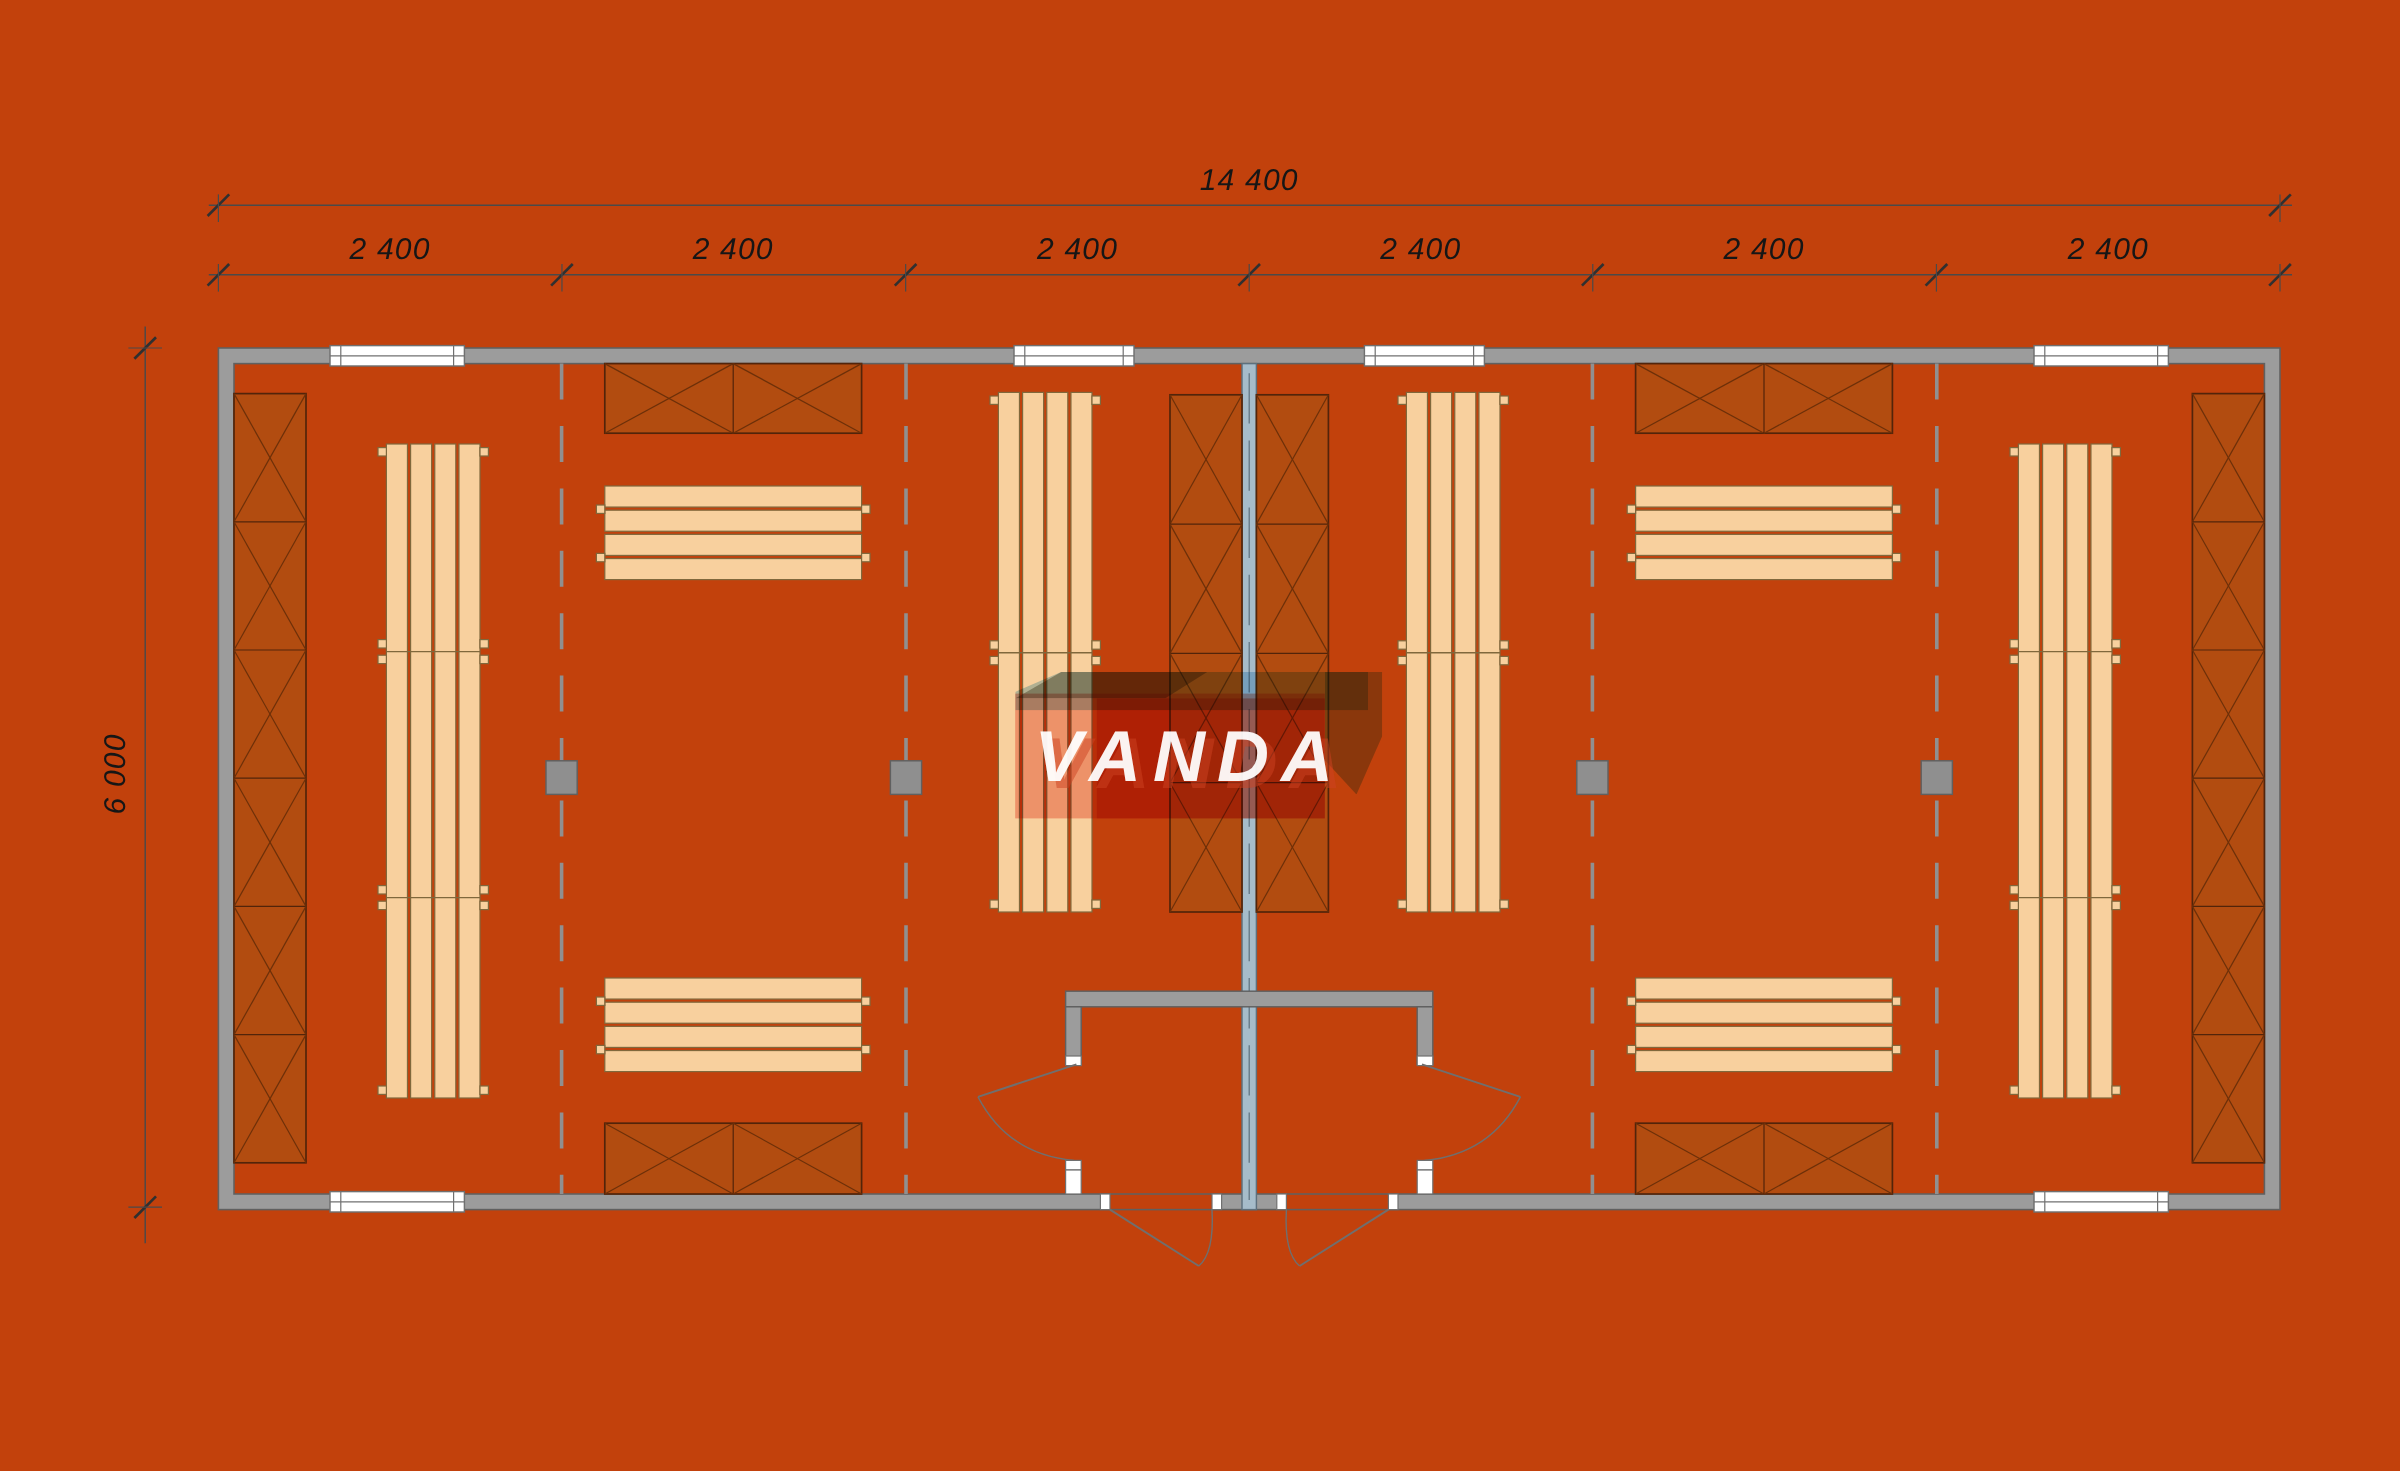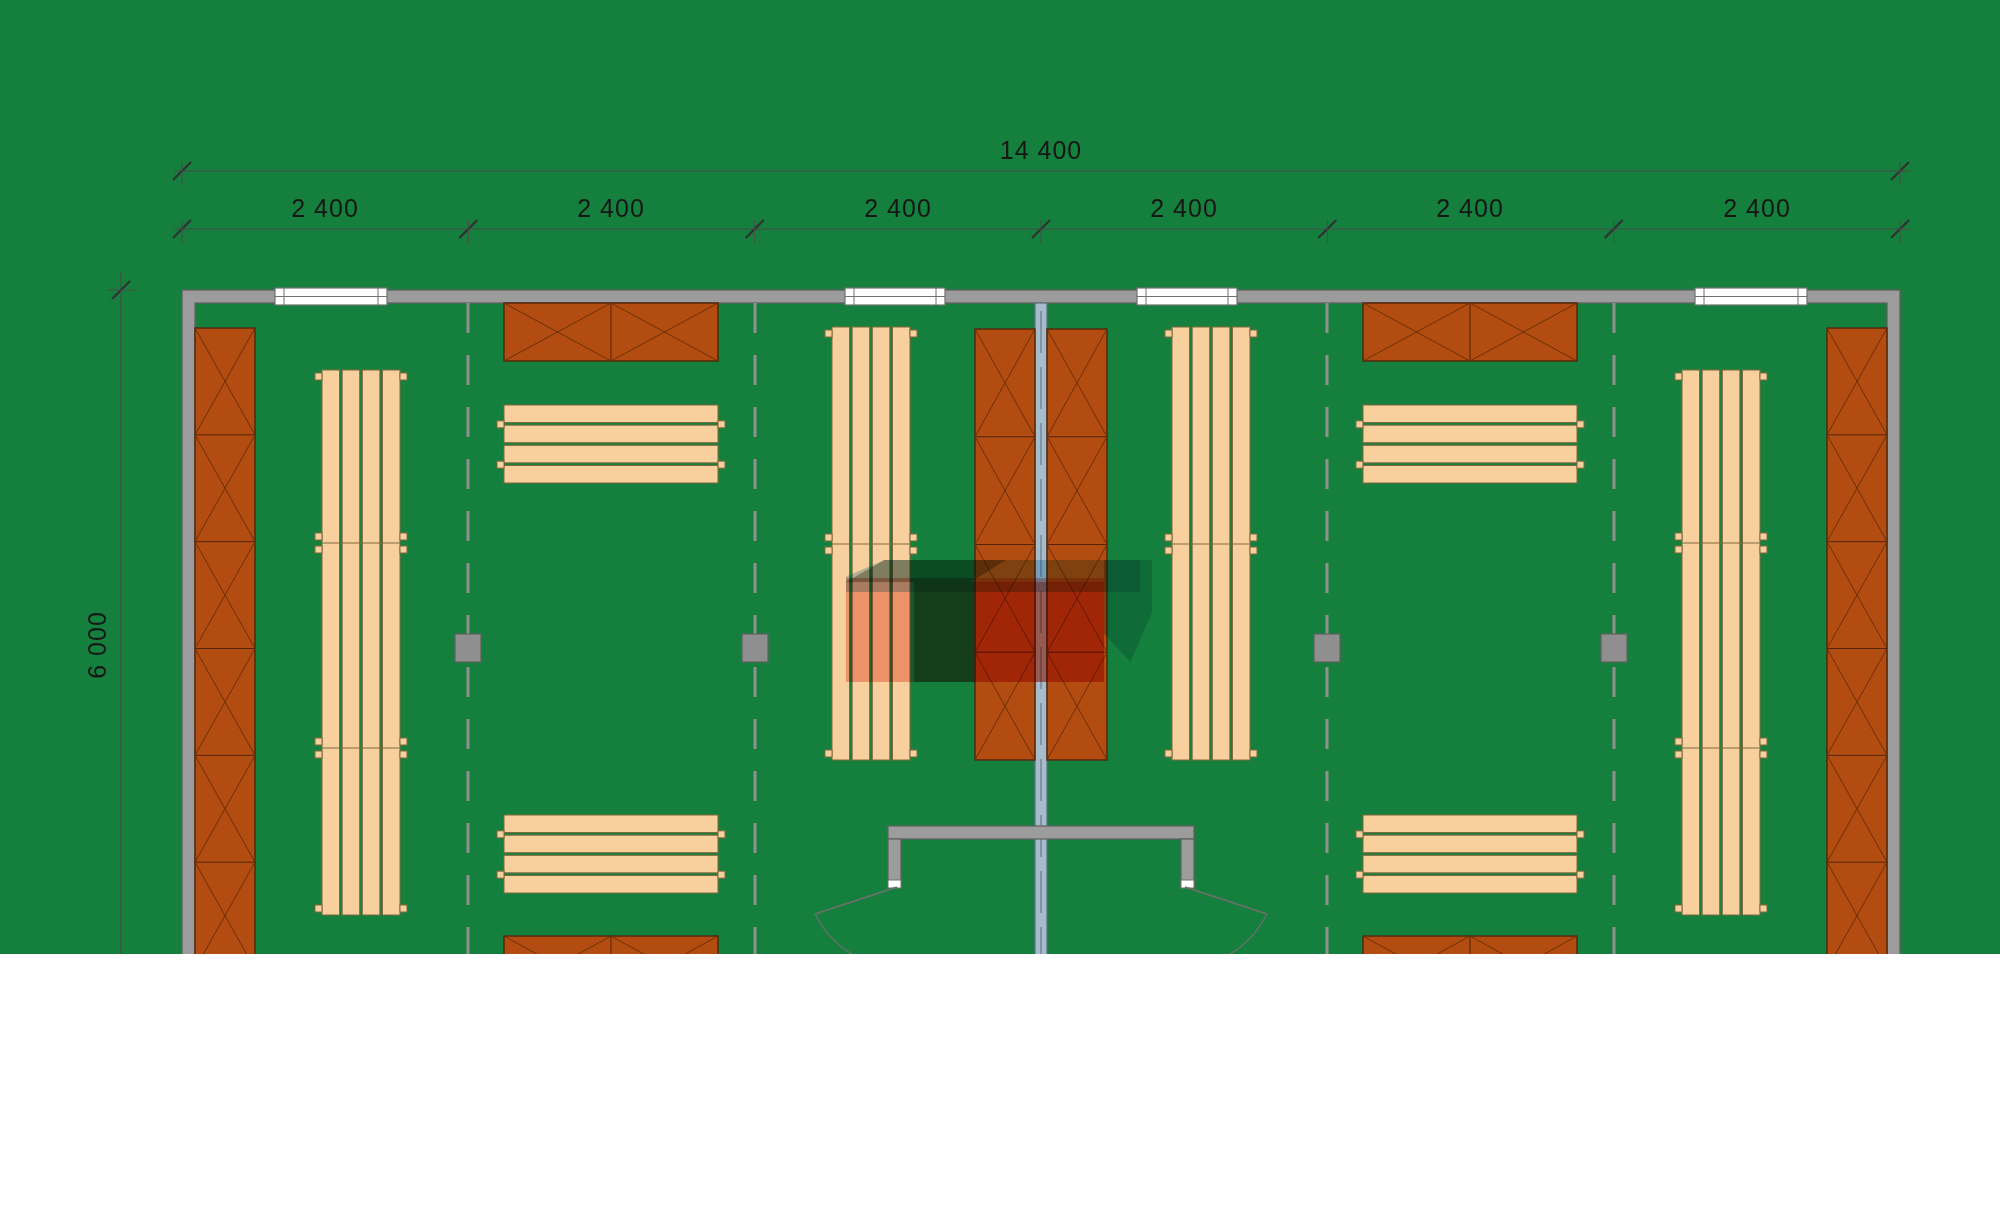--- a/index.html
+++ b/index.html
@@ -1,18 +1,18 @@
 <!DOCTYPE html>
 <html><head>
 <meta charset="utf-8">
 <style>
   html,body{margin:0;padding:0;background:#ffffff;}
   #root{
-    position:relative;width:2000px;height:954px;background:#15803d;
-    font-family:"Liberation Sans",sans-serif;overflow:hidden;
+    position:relative;width:2000px;height:1226px;background:#c2410c;
+    font-family:"Liberation Sans",sans-serif;overflow:hidden;font-style:italic;
   }
   #plan-svg{position:absolute;left:0;top:0;}
   .dim-label{
     position:absolute;transform:translate(-50%,0);
     font-size:25px;letter-spacing:1px;color:#161616;white-space:nowrap;
     font-family:"Liberation Sans",sans-serif;
   }
   .dim-label.vertical{
     transform:translate(-50%,-50%) rotate(-90deg);
   }
@@ -335,14 +335,15 @@
   <div class="dim-label" style="left:1757px;top:194px;">2 400</div>
 
   <div class="dim-label vertical" style="left:97px;top:645px;">6 000</div>
 
   <div id="watermark">
     <div class="wm-shape" id="wm-blue-bar"></div>
     <div class="wm-shape" id="wm-olive-face"></div>
     <div class="wm-shape" id="wm-pink-body"></div>
     <div class="wm-shape" id="wm-red-body"></div>
     <div class="wm-shape" id="wm-blue-arrow"></div>
+    <div id="wm-text">VANDA</div>
   </div>
 </div>
 
 </body></html>

